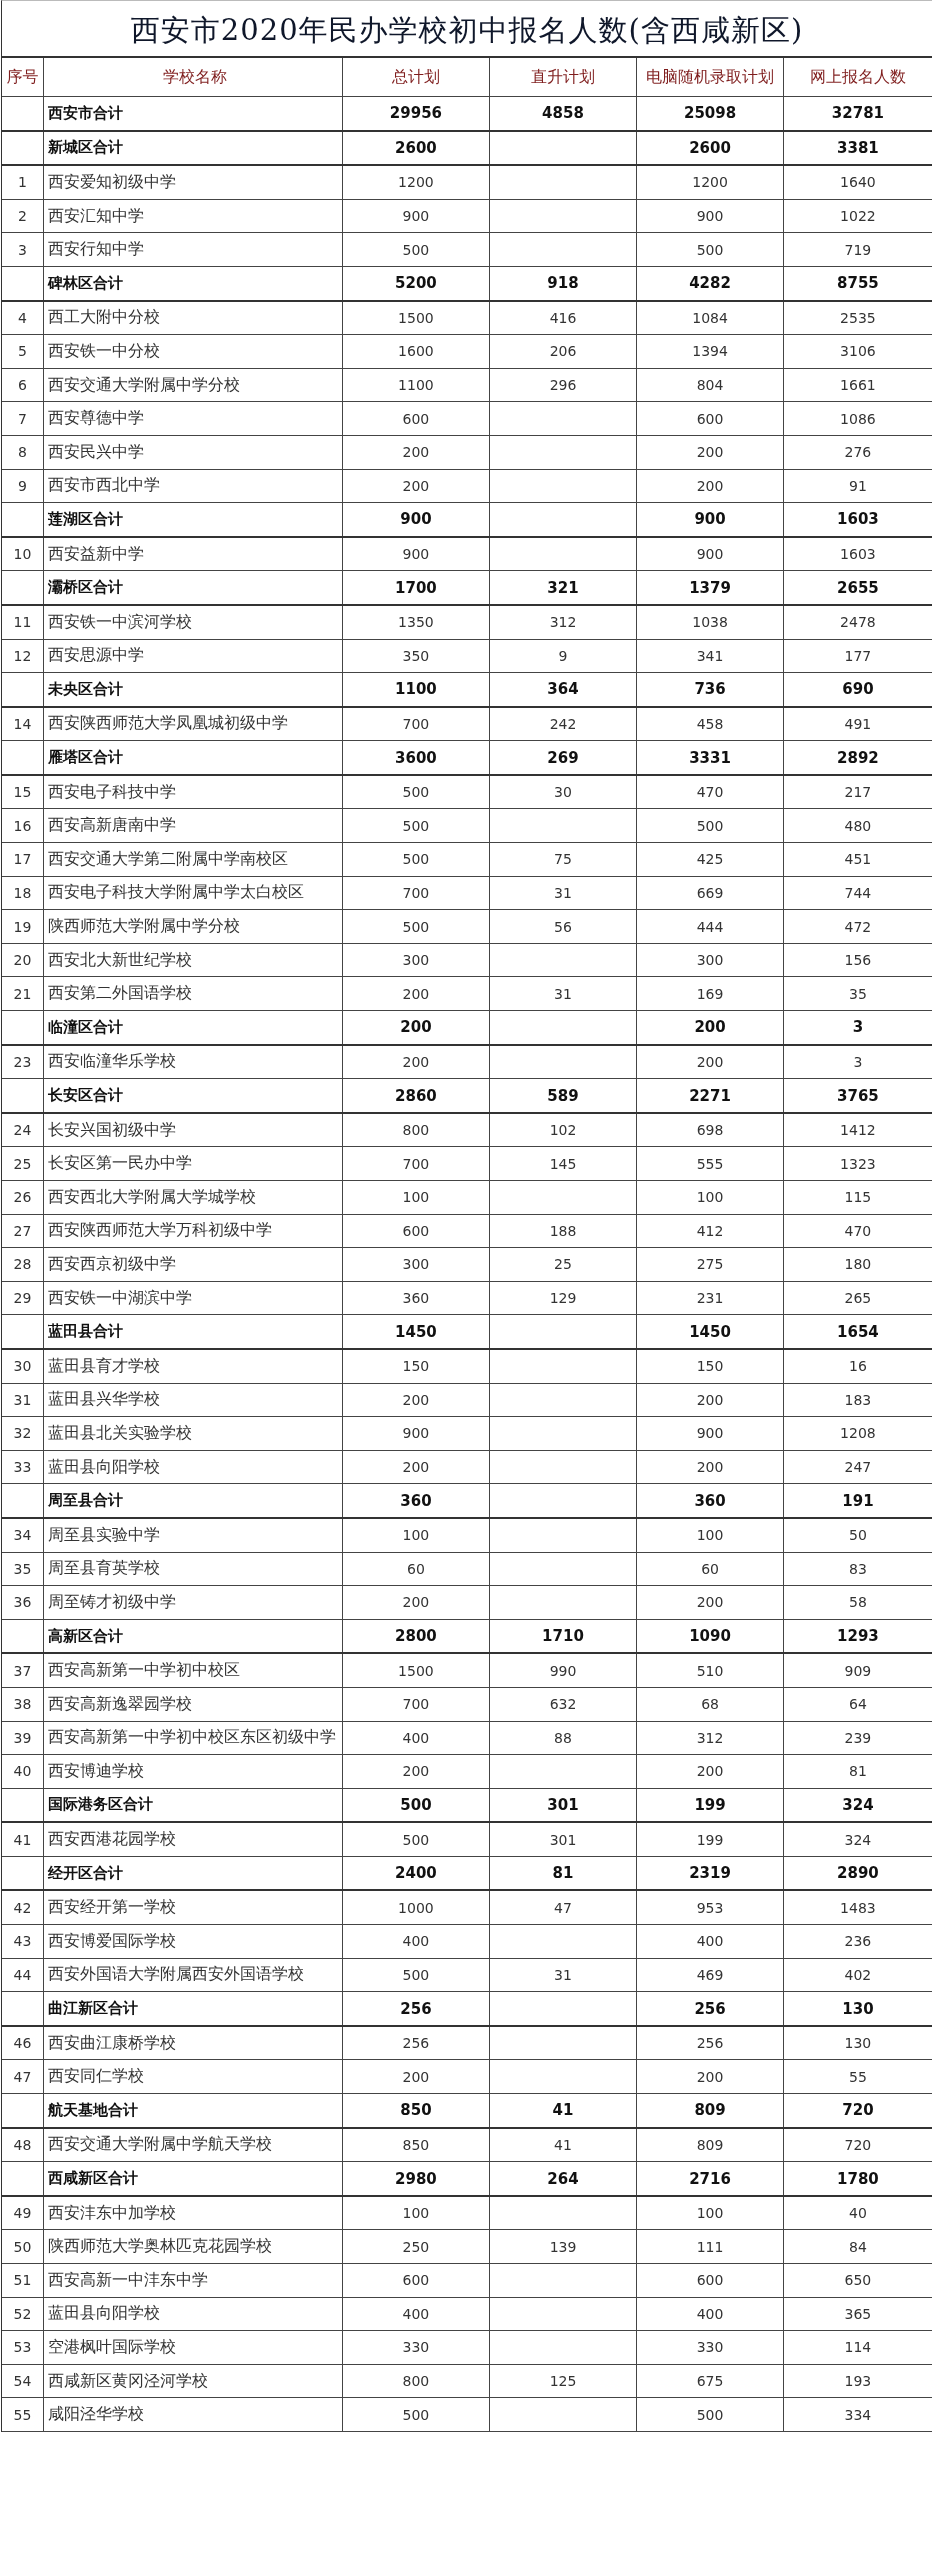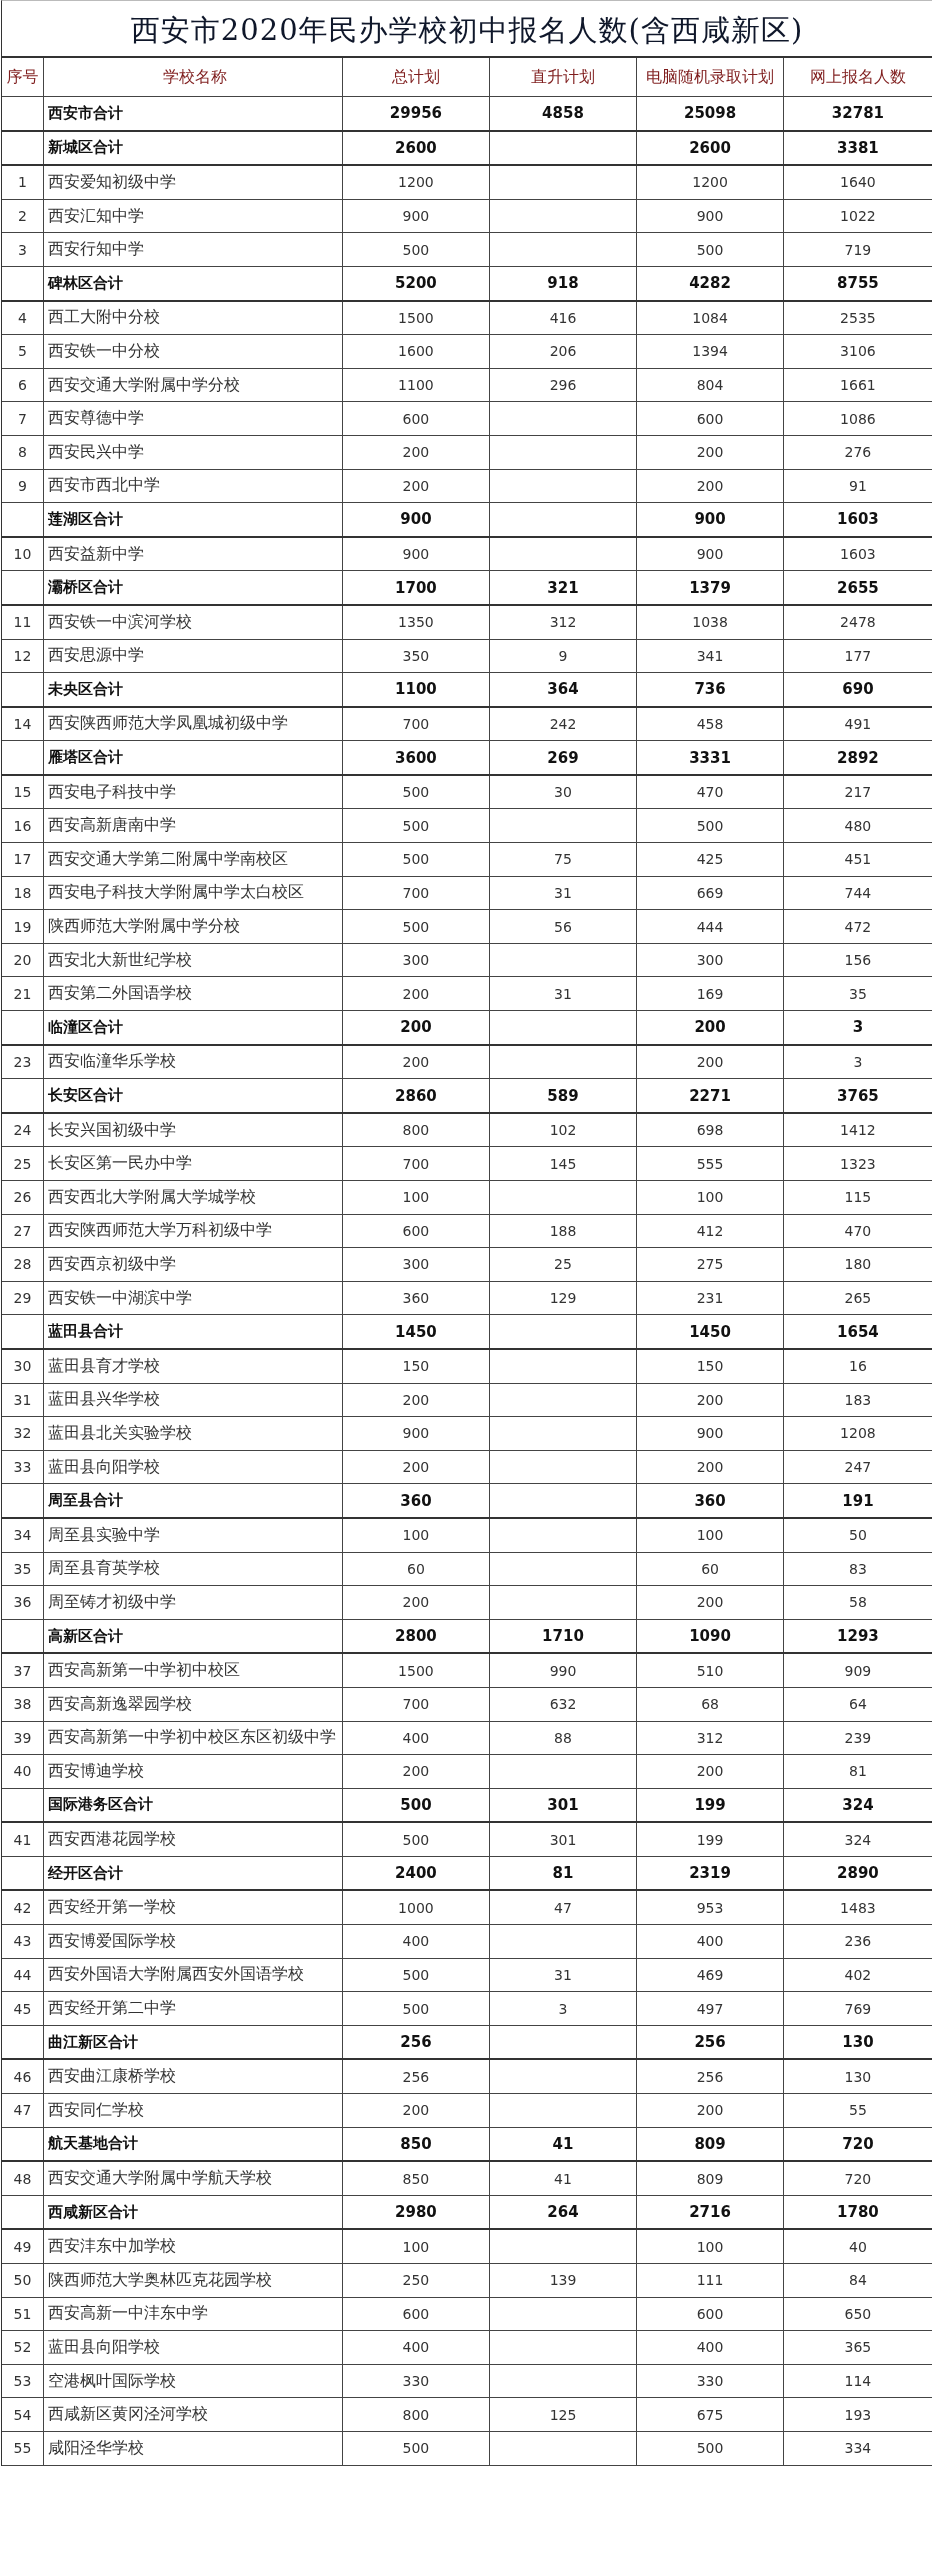--- a/index.html
+++ b/index.html
@@ -492,28 +492,20 @@
           <td class="c-num">236</td>
         </tr>
         <tr class="school">
           <td class="c-idx">44</td>
           <td class="c-name">西安外国语大学附属西安外国语学校</td>
           <td class="c-num">500</td>
           <td class="c-num">31</td>
           <td class="c-num">469</td>
           <td class="c-num">402</td>
         </tr>
-        <tr class="school">
-          <td class="c-idx">45</td>
-          <td class="c-name">西安经开第二中学</td>
-          <td class="c-num">500</td>
-          <td class="c-num">3</td>
-          <td class="c-num">497</td>
-          <td class="c-num">769</td>
-        </tr>
         <tr class="subtotal">
           <td class="c-idx"></td>
           <td class="c-name">曲江新区合计</td>
           <td class="c-num">256</td>
           <td class="c-num"></td>
           <td class="c-num">256</td>
           <td class="c-num">130</td>
         </tr>
         <tr class="school">
           <td class="c-idx">46</td>

